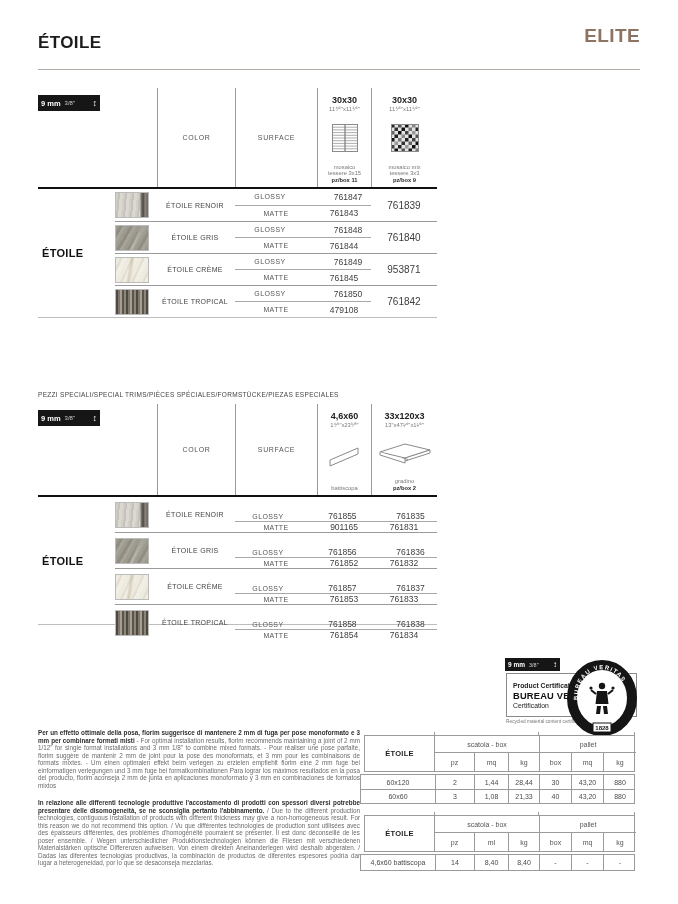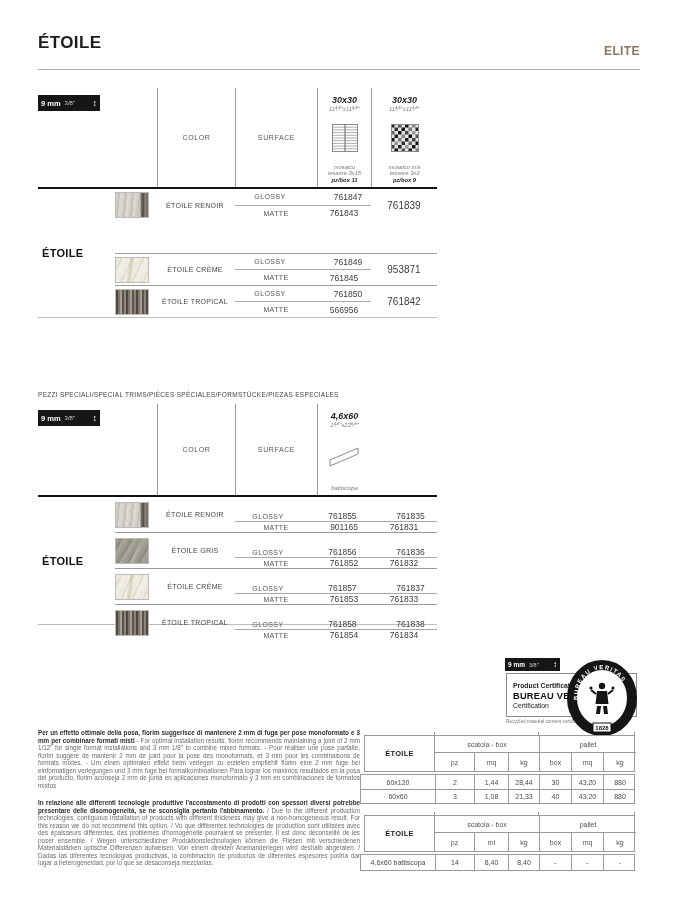--- a/index.html
+++ b/index.html
@@ -3,21 +3,21 @@
 <meta charset="utf-8">
 <style>
   * { margin:0; padding:0; box-sizing:border-box; }
   html,body { background:#fff; }
   .page {
     position:relative; width:678px; height:904px; background:#fff;
     font-family:"Liberation Sans", sans-serif; color:#222; overflow:hidden;
   }
   
   .page-title { position:absolute; left:38px; top:33px; font-size:17px; font-weight:bold; letter-spacing:.4px; color:#1c1c1c; }
-  .brand { position:absolute; right:38px; top:44px; font-size:12px; font-weight:bold; letter-spacing:.4px; color:#8d7361;margin-left:20px; }
+  .brand { position:absolute; right:38px; top:25px; font-size:19px; font-weight:bold; letter-spacing:.4px; color:#8d7361;margin-left:20px; }
   .header-rule { position:absolute; left:38px; top:69px; width:602px; height:1px; background:#b3ada6; }
 
   
   .badge { position:absolute; background:#161616; color:#fff; display:flex; align-items:center; }
   .badge-lg { width:62px; height:16px; padding:0 3px; }
   .badge-sm { width:55px; height:13px; padding:0 3px; }
   .badge .mm { font-weight:bold; font-size:7.5px; }
   .badge-sm .mm { font-size:6.5px; }
   .badge .in { font-size:6px; margin-left:4px; color:#cfcfcf; }
   .badge-sm .in { font-size:5.5px; }
@@ -25,21 +25,21 @@
   .badge-sm .arrow { font-size:8px; }
 
   
   .spec-table { position:absolute; left:38px; width:399px; }
   .t-head { position:relative; display:grid; grid-template-columns:119px 78px 82px 54px 66px; }
   #t1 .t-head { height:99px; }
   #t2 .t-head { height:91px; }
   .hcell { border-left:1px solid #9a9a9a; display:flex; align-items:center; justify-content:center; }
   .hcell.first { border-left:none; }
   .hlabel { font-size:7px; color:#555; letter-spacing:.6px; }
-  .fmt { flex-direction:column; padding:7px 2px 3px 2px; align-items:center;font-style:italic; }
+  .fmt { flex-direction:column; padding:7px 2px 3px 2px; align-items:center; }
   .fmt .size { font-size:9px; font-weight:bold; color:#222; }
   .fmt .inch { font-size:5.8px; color:#7a7a7a; margin-top:1px; }
   .fmt .icon-wrap { margin-top:auto; margin-bottom:auto; display:flex; align-items:center; justify-content:center; }
   .fmt .cap { font-size:5.8px; color:#7a7a7a; line-height:6.6px; text-align:center; }
   .fmt .boxqty { font-size:5.8px; font-weight:bold; color:#2a2a2a; line-height:7px; }
   .t-body { position:relative; border-top:2px solid #111; border-bottom:1px solid #bdbdbd; display:flex; flex-direction:column; }
   #t1 .t-body { height:131px; }
   #t2 .t-body { height:130px; }
   .grp-label { position:absolute; left:4px; top:50%; transform:translateY(-50%); font-size:11px; font-weight:bold; color:#111; letter-spacing:.3px; }
   .group { flex:1; display:flex; }
@@ -210,20 +210,37 @@
                 <span class="surf">MATTE</span>
                 <span class="code">761843</span>
               </div>
           </div>
           <div class="mix-cell">761839</div>
         </div>
       </div>
 
       <div class="group">
         <div class="sp"></div>
+        <div class="rest">
+          <div class="swatch-cell">
+              <div class="swatch sw-gris"></div>
+            </div>
+          <div class="name-cell">ÉTOILE GRIS</div>
+          <div class="subcol">
+            <div class="subrow top">
+                <span class="surf">GLOSSY</span>
+                <span class="code">761848</span>
+              </div>
+            <div class="subrow">
+                <span class="surf">MATTE</span>
+                <span class="code">761844</span>
+              </div>
+          </div>
+          <div class="mix-cell">761840</div>
+        </div>
       </div>
 
       <div class="group">
         <div class="sp"></div>
         <div class="rest">
           <div class="swatch-cell">
               <div class="swatch sw-creme"></div>
             </div>
           <div class="name-cell">ÉTOILE CRÈME</div>
           <div class="subcol">
@@ -247,21 +264,21 @@
               <div class="swatch sw-tropical"></div>
             </div>
           <div class="name-cell">ÉTOILE TROPICAL</div>
           <div class="subcol">
             <div class="subrow top">
                 <span class="surf">GLOSSY</span>
                 <span class="code">761850</span>
               </div>
             <div class="subrow">
                 <span class="surf">MATTE</span>
-                <span class="code">566956</span>
+                <span class="code">479108</span>
               </div>
           </div>
           <div class="mix-cell">761842</div>
         </div>
       </div>
     </div>
   </div>
 
   <div class="section-title">PEZZI SPECIALI/SPECIAL TRIMS/PIÈCES SPÉCIALES/FORMSTÜCKE/PIEZAS ESPECIALES</div>
 
@@ -282,20 +299,34 @@
       <div class="hcell fmt">
         <span class="size">4,6x60</span>
         <span class="inch">1⁴⁄⁵"x23⁵⁄⁸"</span>
         <span class="icon-wrap">
           <svg width="36" height="26" viewBox="0 0 36 26">
             <polygon points="3,16 31,4 31,10 3,22" fill="#fff" stroke="#8a8a8a"></polygon>
           </svg>
         </span>
         <span class="cap">battiscopa</span>
         <span class="boxqty"></span>
+      </div>
+      <div class="hcell fmt">
+        <span class="size">33x120x3</span>
+        <span class="inch">13"x47¹⁄⁴"x1¹⁄⁵"</span>
+        <span class="icon-wrap">
+          <svg width="58" height="26" viewBox="0 0 58 26">
+            <polygon points="4,12 29,4 54,10 29,18" fill="#fff" stroke="#8a8a8a"></polygon>
+            <path d="M54,10 L54,13 L29,21 L29,18 Z" fill="#fff" stroke="#8a8a8a"></path>
+            <path d="M4,12 L4,15 L29,23 L29,21" fill="#fff" stroke="#8a8a8a"></path>
+            <path d="M26,17.5 L32,19.5" stroke="#8a8a8a" fill="none"></path>
+          </svg>
+        </span>
+        <span class="cap">gradino</span>
+        <span class="boxqty">pz/box 2</span>
       </div>
     </div>
     <div class="t-body">
       <div class="grp-label">ÉTOILE</div>
 
       <div class="group">
         <div class="sp"></div>
         <div class="rest">
           <div class="swatch-cell">
               <div class="swatch sw-renoir"></div>

